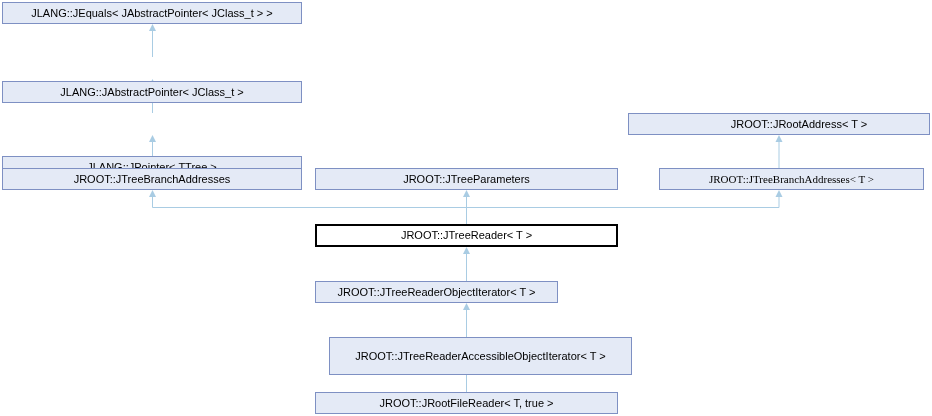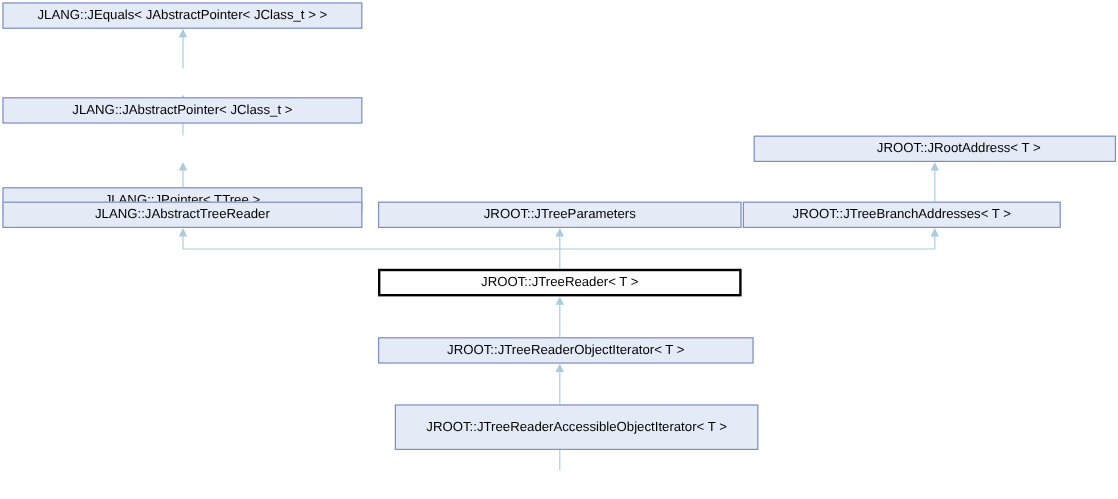--- a/index.html
+++ b/index.html
@@ -104,28 +104,29 @@
       <line class="edge-line" x1="466.5" y1="365" x2="466.5" y2="392"></line>
     </g>
   </svg>
 
   <div class="node" style="left:2px; top:2px; width:300px; height:22px;">JLANG::JEquals&lt; JAbstractPointer&lt; JClass_t &gt; &gt;</div>
 
   <div class="node" style="left:2px; top:57px; width:300px; height:22px;margin-top:24px;">JLANG::JAbstractPointer&lt; JClass_t &gt;</div>
 
   <div class="node" style="left:2px; top:113px; width:300px; height:22px;margin-top:43px;">JLANG::JPointer&lt; TTree &gt;</div>
 
-  <div class="node" style="left:2px; top:168px; width:300px; height:22px;">JLANG::JAbstractTreeReader</div>
+  <div class="node" style="left:2px; top:168px; width:300px; height:22px;">JROOT::JTreeBranchAddresses</div>
 
   <div class="node" style="left:315px; top:168px; width:303px; height:22px;text-align:center;">JROOT::JTreeParameters</div>
 
   <div class="node" style="left:628px; top:113px; width:302px; height:22px;padding-left:40px;">JROOT::JRootAddress&lt; T &gt;</div>
 
-  <div class="node" style="left:619px; top:168px; width:265px; height:22px;">JROOT::JTreeBranchAddresses&lt; T &gt;</div>
+  <div class="node" style="left:659px; top:168px; width:265px; height:22px;font-family:Liberation Serif, serif;">JROOT::JTreeBranchAddresses&lt; T &gt;</div>
 
   <div class="node current" style="left:315px; top:224px; width:303px; height:23px;text-align:right;">JROOT::JTreeReader&lt; T &gt;</div>
 
-  <div class="node" style="left:315px; top:281px; width:313px; height:22px;">JROOT::JTreeReaderObjectIterator&lt; T &gt;</div>
+  <div class="node" style="left:315px; top:281px; width:243px; height:22px;">JROOT::JTreeReaderObjectIterator&lt; T &gt;</div>
 
   <div class="node" style="left:329px; top:337px; width:303px; height:38px;">JROOT::JTreeReaderAccessibleObjectIterator&lt; T &gt;</div>
 
+  <div class="node" style="left:315px; top:392px; width:303px; height:22px;">JROOT::JRootFileReader&lt; T, true &gt;</div>
 
 </div>
 
 </body></html>

